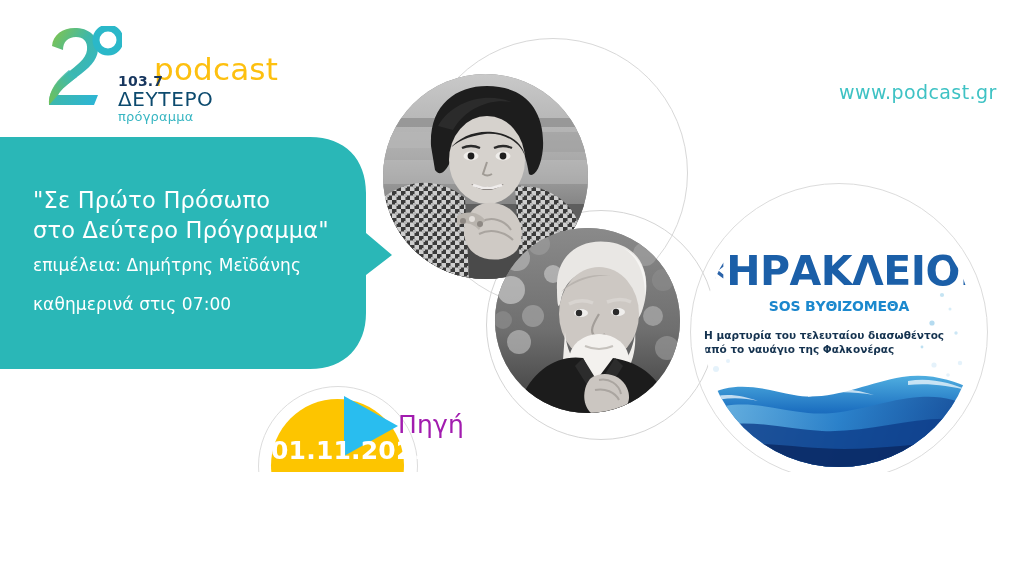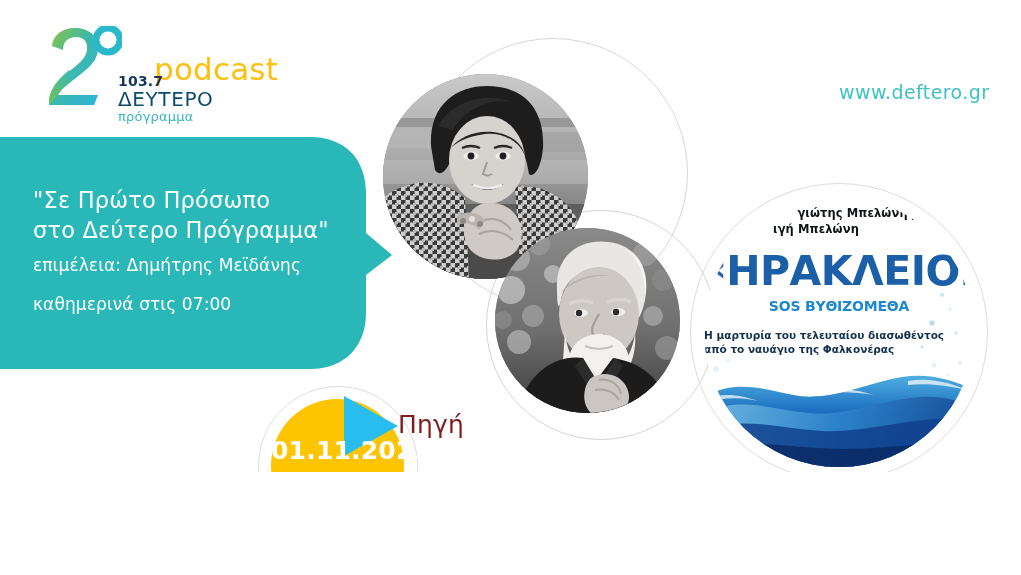--- a/index.html
+++ b/index.html
@@ -101,21 +101,21 @@
   }
   #date-text{
     position:absolute;left:271px;top:436px;width:133px;text-align:center;
     color:#ffffff;font-size:25px;font-weight:700;letter-spacing:.2px;
   }
   #play-tri{position:absolute;left:340px;top:392px;width:62px;height:68px;}
 
   
   #credit{
     position:absolute;left:398px;top:408px;width:320px;
-    color:#7f1d1d;font-size:25px;line-height:33px;letter-spacing:.2px;
+    color:#a21caf;font-size:25px;line-height:33px;letter-spacing:.2px;
   }
   .c-l1{text-align:left;}
   .c-l2{text-align:left;margin-top:28px;}
   .c-l3{text-align:right;padding-right:24px;}
 </style>
 </head>
 <body>
 
 <div id="stage">
 
@@ -142,21 +142,21 @@
                C33,39 42,33 43,24 C44,15 39,11 32,11 C24,11 19,16 19,24 Z" fill="url(#g2)"></path>
       <path d="M5,79 L14,69 C17,63 24,58 33,51 L25,44 C14,53 4,64 5,79 Z" fill="url(#g2b)" opacity=".85"></path>
       <circle cx="64" cy="14" r="12" fill="none" stroke="#2BB8C9" stroke-width="7"></circle>
     </svg>
     <div id="logo-podcast">podcast</div>
     <div id="logo-freq">103.7</div>
     <div id="logo-deftero">ΔΕΥΤΕΡΟ</div>
     <div id="logo-programma">πρόγραμμα</div>
   </div>
 
-  <div id="website">www.deftero.gr</div>
+  <div id="website">www.podcast.gr</div>
 
   <div id="bubble-wrap">
     <svg width="400" height="232" viewBox="0 0 400 232">
       <path d="M0,0 L310,0 C345,0 366,22 366,56 L366,96 L392,118 L366,138 L366,176
                C366,209 345,232 310,232 L0,232 Z" fill="#2AB7B7"></path>
     </svg>
     <div id="bubble-text">
       <div class="b-line1">"Σε Πρώτο Πρόσωπο</div>
       <div class="b-line2">στο Δεύτερο Πρόγραμμα"</div>
       <div class="b-line3">επιμέλεια: Δημήτρης Μεϊδάνης</div>
@@ -291,24 +291,20 @@
           <circle cx="30" cy="208" r="2.4" fill="#7fc3e6"></circle>
           <circle cx="20" cy="196" r="1.6" fill="#a8d6ef"></circle>
           <circle cx="40" cy="222" r="1.9" fill="#5fb0dd"></circle>
           <circle cx="238" cy="98" r="2.1" fill="#8cc9e8"></circle>
           <circle cx="246" cy="112" r="1.5" fill="#b0dbf1"></circle>
           <circle cx="228" cy="126" r="2.6" fill="#6cb8e1"></circle>
           <circle cx="252" cy="136" r="1.7" fill="#9ad0ec"></circle>
           <circle cx="218" cy="150" r="1.4" fill="#7cc1e5"></circle>
         </g>
       </svg>
-      <div id="book-authors">
-        <div id="book-a1">γιώτης Μπελώνης</div>
-        <div id="book-a2">ιγή Μπελώνη</div>
-      </div>
       <div id="book-title">
         <span class="guill">«</span><span>ΗΡΑΚΛΕΙΟΝ</span>
       </div>
       <div id="book-sub">
         <span class="sos">SOS</span>
         <span>ΒΥΘΙΖΟΜΕΘΑ</span>
       </div>
       <div id="book-blurb">
         <div>Η μαρτυρία του τελευταίου διασωθέντος</div>
         <div>από το ναυάγιο της Φαλκονέρας</div>

